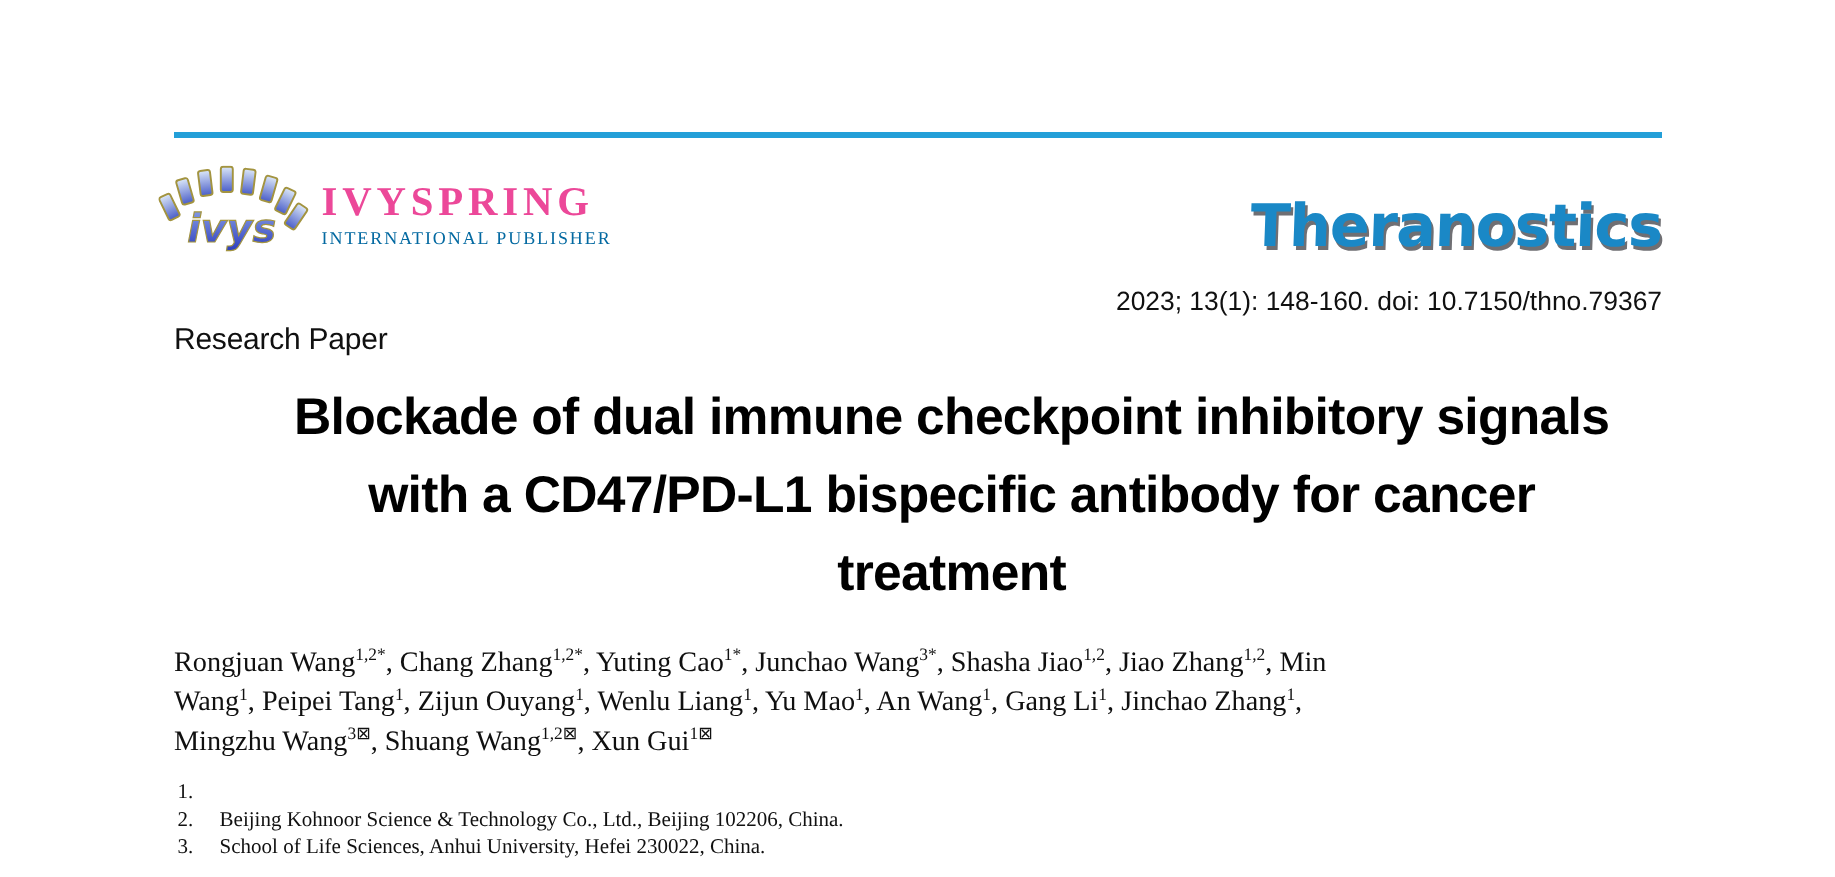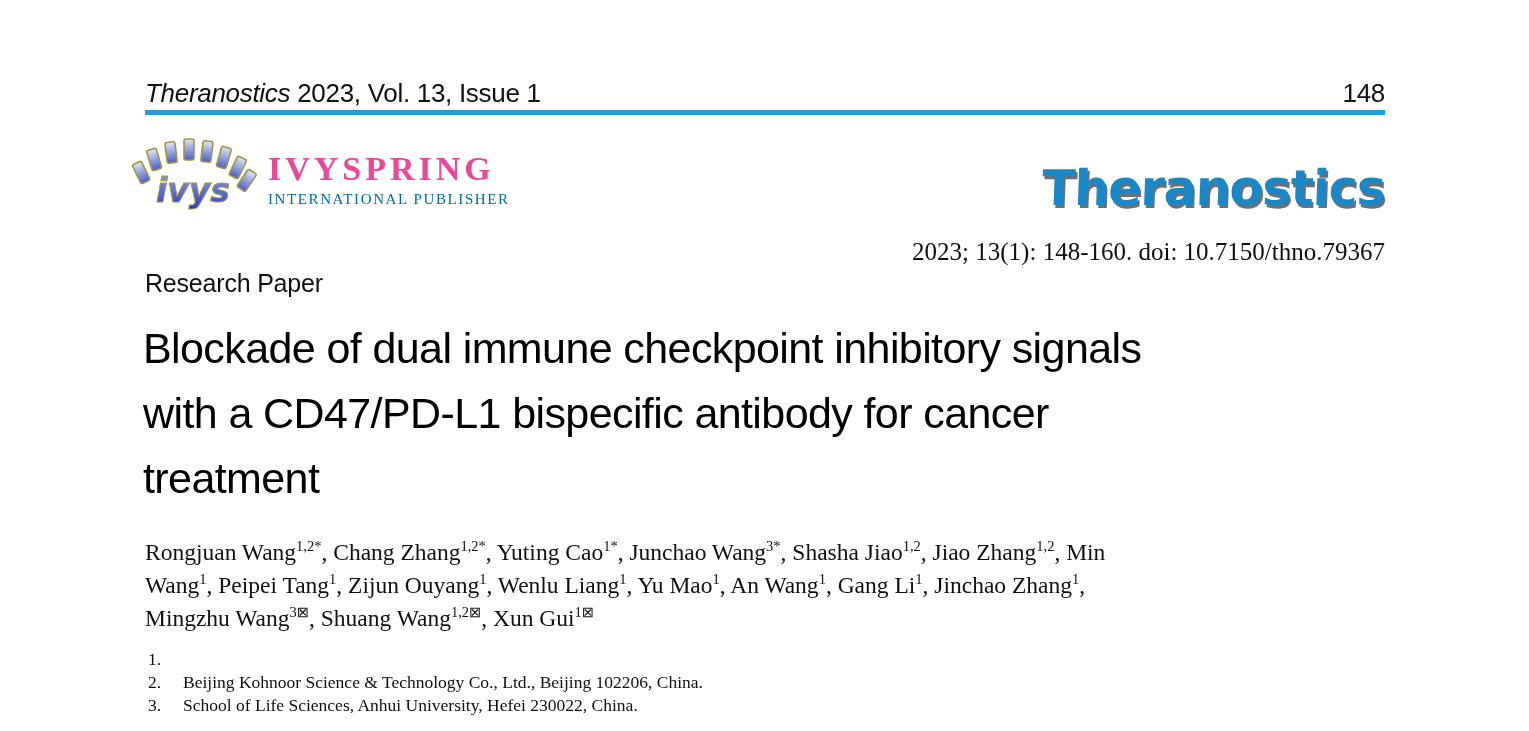--- a/index.html
+++ b/index.html
@@ -41,34 +41,35 @@
   .thera-logo {
     position:absolute; right:144px; top:160px;
     font-family:"DejaVu Sans", sans-serif;
     font-size:49px; font-weight:bold; letter-spacing:-1px;
     text-shadow:2px 3px 0 rgba(75,75,80,0.8);
     transform:skewX(-2deg);
   }
   
   .citation {
     position:absolute; right:144px; top:238px;
-    font-family:Liberation Serif, serif;
-    font-size:25px;
+    font-family:Liberation Sans, sans-serif;
+    font-size:22px;
   }
   
   .article-type {
     position:absolute; left:145px; top:269px;
     font-size:25px; letter-spacing:-0.2px;
   }
   
   .title {
     position:absolute; left:143px; top:316px; width:1300px;
-    margin:0; font-weight:400;
+    margin:0; font-weight:700;
     font-size:43px; line-height:65px; letter-spacing:-0.6px;
     color:#000;
+    text-align:center;
   }
   
   .authors {
     position:absolute; left:145px; top:536px; width:1250px;
     font-family:"Liberation Serif", serif;
     font-size:23.5px; line-height:33px;
   }
   .authors sup { font-size:14.5px; line-height:0; }
   
   .affiliations {
@@ -77,24 +78,20 @@
     font-size:17.5px; line-height:23px;
   }
   .aff-row { display:flex; }
   .aff-num { width:35px; flex:0 0 35px; }
 </style>
 </head>
 <body>
 
 <div class="page">
 
-  <div class="journal-head">
-    <span><span class="jname-italic">Theranostics</span><span> 2023, Vol. 13, Issue 1</span></span>
-    <span>148</span>
-  </div>
   <div class="head-rule" style="background: rgb(35, 159, 216);"></div>
 
   <div class="ivyspring">
     <svg class="ivy-ring" width="130" height="74" viewBox="0 0 130 74">
       <defs>
         <linearGradient id="barGrad" x1="0" y1="0" x2="0" y2="1">
           <stop offset="0" stop-color="#dbe7f8"></stop>
           <stop offset="1" stop-color="#4a5ec8"></stop>
         </linearGradient>
         <linearGradient id="ivyGrad" x1="0" y1="0" x2="0" y2="1">

